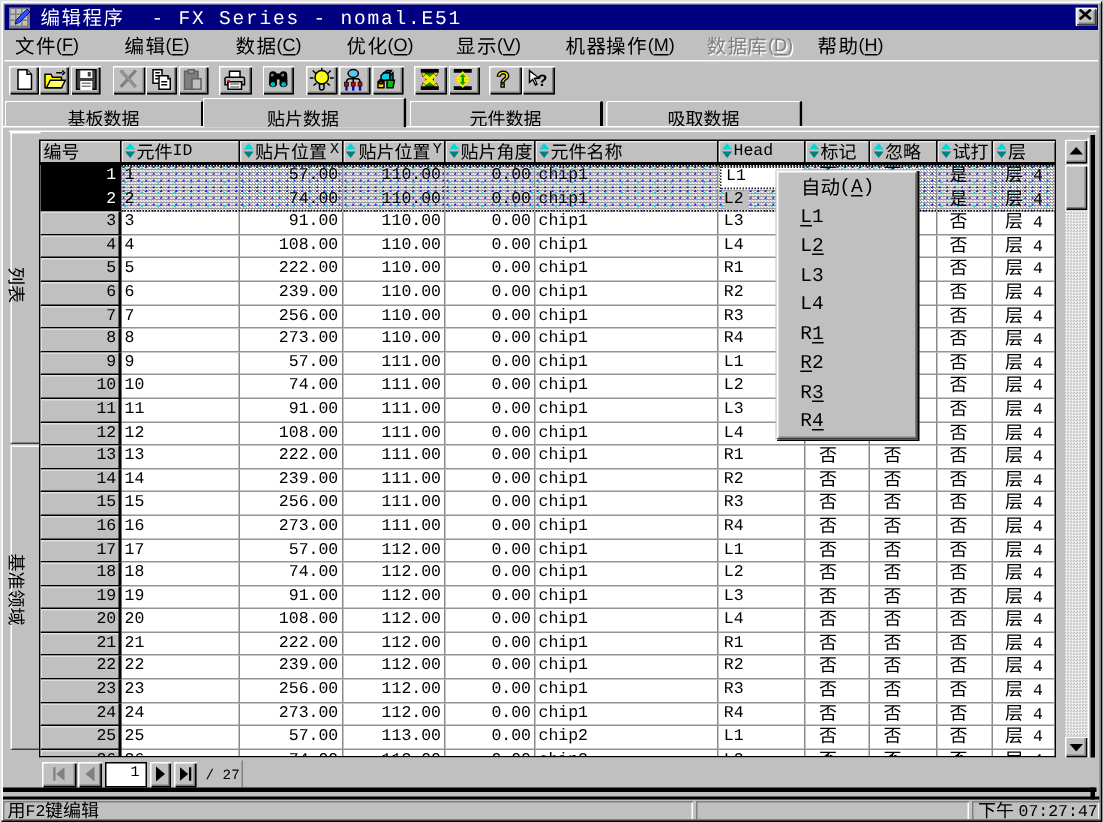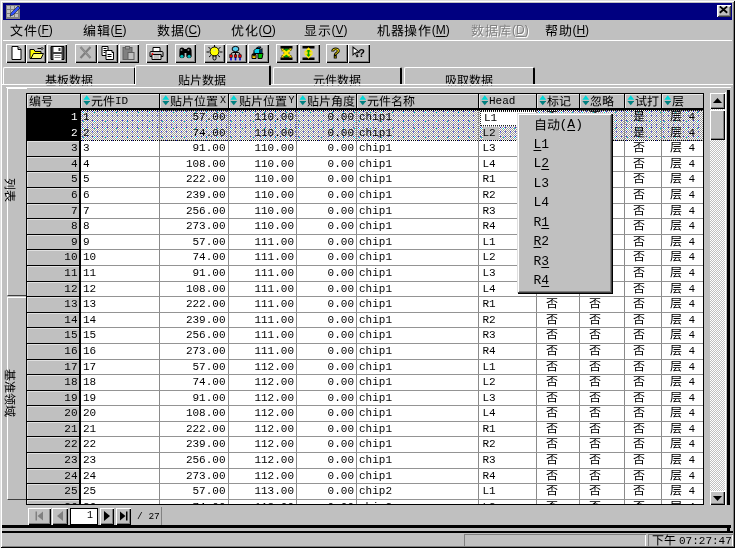--- a/index.html
+++ b/index.html
@@ -240,20 +240,29 @@
           <rect x="10" y="2" width="3" height="3"></rect>
           <rect x="2" y="6" width="3" height="3"></rect>
           <rect x="6" y="6" width="3" height="3"></rect>
           <rect x="10" y="6" width="3" height="3"></rect>
           <rect x="2" y="10" width="3" height="3"></rect>
           <rect x="6" y="10" width="3" height="3"></rect>
           <rect x="10" y="10" width="3" height="3"></rect>
         </g>
         <path d="M13 2l2 2-7 7-3 1 1-3z" fill="#3050ff" stroke="#000" stroke-width=".5"></path>
       </svg></div>
+  <div class="abs" id="title-text"><svg class="cj" width="13" height="13" style="margin-right:1px">
+        <use href="#u7F16" width="13" height="13"></use>
+      </svg><svg class="cj" width="13" height="13" style="margin-right:1px">
+        <use href="#u8F91" width="13" height="13"></use>
+      </svg><svg class="cj" width="13" height="13" style="margin-right:1px">
+        <use href="#u7A0B" width="13" height="13"></use>
+      </svg><svg class="cj" width="13" height="13" style="margin-right:1px">
+        <use href="#u5E8F" width="13" height="13"></use>
+      </svg>  - FX Series - nomal.E51</div>
   <div class="abs" id="closebtn">
       <svg width="9" height="8" viewBox="0 0 9 8" style="position:absolute;left:2px;top:1.5px">
         <path d="M0.8 0.4l7.4 6.4M8.2 0.4L0.8 6.8" stroke="#000" stroke-width="1.8" fill="none"></path>
       </svg>
     </div>
 </div>
 <div class="abs" id="menubar">
     <span class="mi" style="left:7px"><svg class="cj" width="13" height="13" style="margin-right:0.7px">
         <use href="#u6587" width="13" height="13"></use>
       </svg><svg class="cj" width="13" height="13" style="margin-right:0.7px">
@@ -1211,20 +1220,29 @@
           <path d="M1 1.5L6.5 6 1 10.5z"></path>
           <rect x="7" y="1.5" width="1.5" height="9"></rect>
         </svg>
       </div>
     </div>
   <span style="position:absolute;left:135px;top:6px;font:9.5px 'Liberation Mono',monospace">/ 27</span>
 </div>
 <div class="abs" id="botline1"></div>
 <div class="abs" id="botline2"></div>
 <div class="abs" id="statusbar">
+  <div class="spanel" style="left:0px;width:460px;padding-left:3px"><svg class="cj" width="12" height="12">
+        <use href="#u7528" width="12" height="12"></use>
+      </svg>F2<svg class="cj" width="12" height="12">
+        <use href="#u952E" width="12" height="12"></use>
+      </svg><svg class="cj" width="12" height="12">
+        <use href="#u7F16" width="12" height="12"></use>
+      </svg><svg class="cj" width="12" height="12">
+        <use href="#u8F91" width="12" height="12"></use>
+      </svg></div>
   <div class="spanel" style="left:462px;width:182px"></div>
   <div class="spanel" style="left:646px;width:85px;padding-left:4px"><svg class="cj" width="12" height="12">
         <use href="#u4E0B" width="12" height="12"></use>
       </svg><svg class="cj" width="12" height="12">
         <use href="#u5348" width="12" height="12"></use>
       </svg><span style="margin-left:3px">07:27:47</span></div>
 </div>
 <div class="abs" id="popup">
     <div class="pmi" style="top:4.0px"><svg class="cj" width="13" height="13">
         <use href="#u81EA" width="13" height="13"></use>

